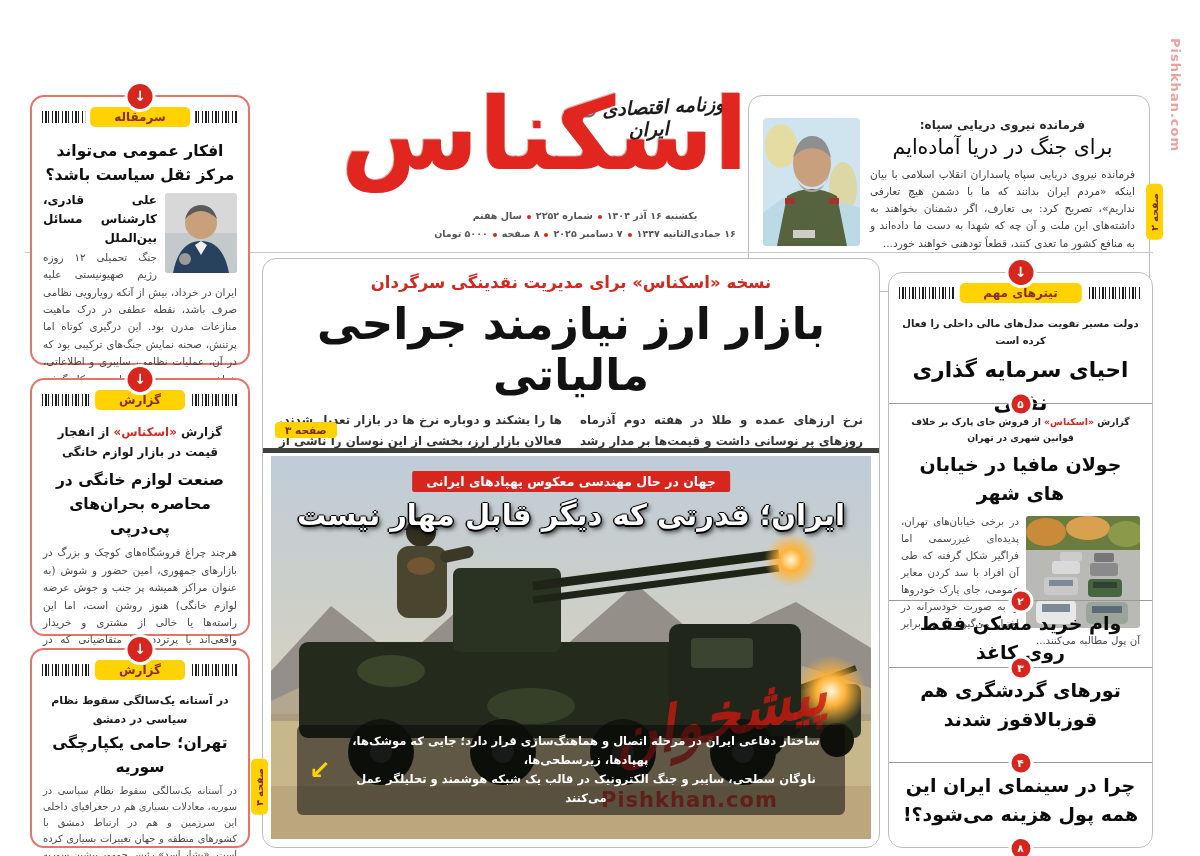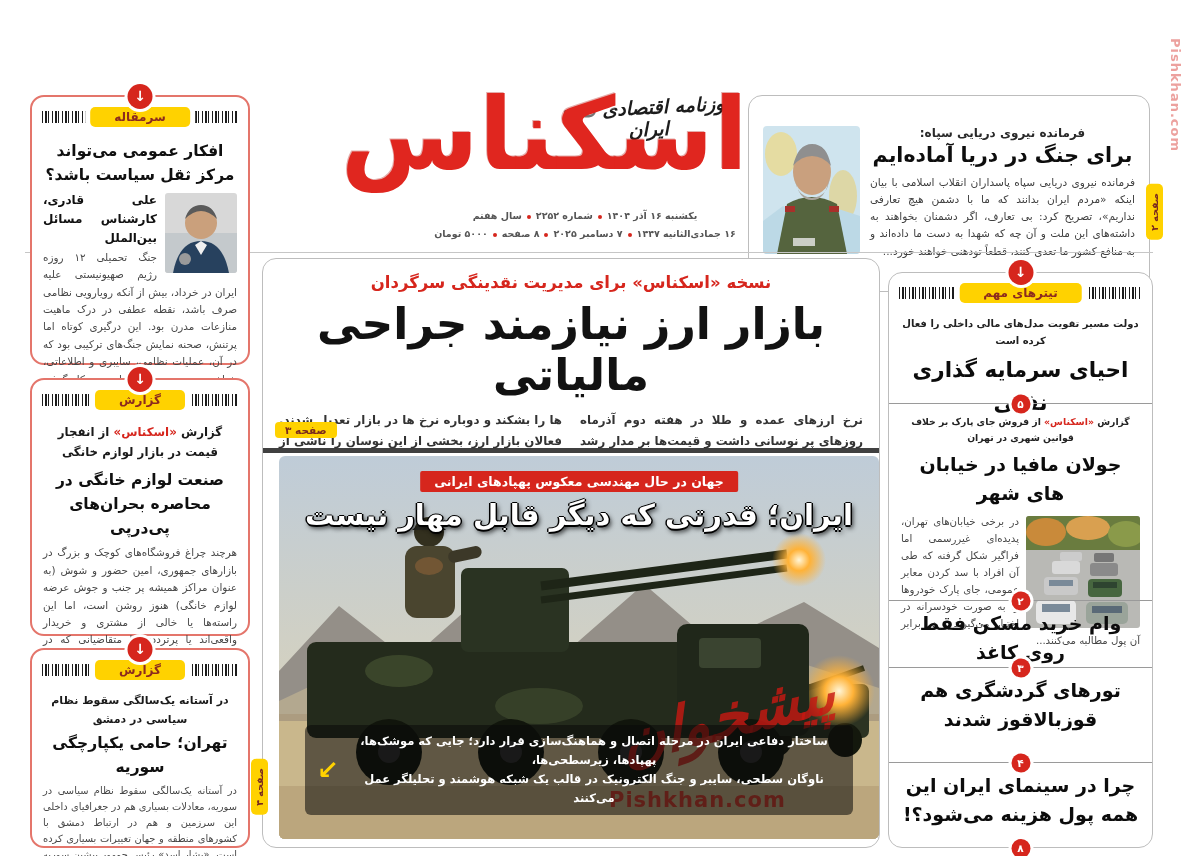--- a/index.html
+++ b/index.html
@@ -24,24 +24,24 @@
 
   
   .tagline{position:absolute;left:548px;top:96px;width:200px;text-align:center;font-family:"DejaVu Serif","Liberation Serif",serif;
     font-style:italic;font-weight:bold;font-size:19px;color:#1c1c1c;transform:rotate(-3deg);}
   .logo{position:absolute;left:258px;top:80px;width:490px;height:126px;text-align:right;font-size:100px;line-height:1.1;
     font-weight:900;color:#e0261f;white-space:nowrap;text-shadow:2px 2px 0 rgba(255,255,255,.4), -1px -1px 0 rgba(180,20,15,.35);}
   .datelines{position:absolute;left:420px;top:207px;width:330px;text-align:center;color:#555;font-size:9.5px;font-weight:bold;line-height:1.9;}
   .datelines .dot{display:inline-block;width:4px;height:4px;border-radius:50%;background:#d6261d;margin:0 5px;vertical-align:middle;}
 
   
-  .topright{left:748px;top:95px;width:402px;height:197px;padding:28px 14px;}
+  .topright{left:748px;top:95px;width:402px;height:197px;padding:20px 14px;}
   .cmd-photo{float:left;width:97px;height:128px;margin:2px 10px 2px 0;border-radius:4px;}
   .tr-kicker{font-size:12px;font-weight:bold;color:#2a2a2a;text-align:center;margin-top:2px;}
-  .tr-headline{margin:3px 0 7px;font-size:20.5px;font-weight:700;color:#0d0d0d;text-align:center;}
+  .tr-headline{margin:3px 0 7px;font-size:20.5px;font-weight:400;color:#0d0d0d;text-align:center;}
   .tr-body{margin:0;font-size:10.6px;line-height:1.62;color:#3f3f3f;text-align:justify;}
   .topright .vtab{right:-14px;top:88px;}
 
   
   .hairline{position:absolute;left:25px;top:252px;width:1128px;border-top:1px solid #c6c6c6;}
 
   
   .boxA{top:95px;height:270px;}
   .boxB{top:378px;height:258px;}
   .boxC{top:648px;height:200px;}
@@ -55,21 +55,21 @@
   .center-box{left:262px;top:258px;width:618px;height:590px;}
   .lead{position:relative;height:189px;border-bottom:5px solid #404040;}
   .lead-kicker{padding-top:14px;text-align:center;font-size:16.5px;font-weight:900;color:#d6261d;}
   .lead-headline{margin:6px 8px 0;text-align:center;font-size:44px;font-weight:900;color:#121212;letter-spacing:-1px;}
   .lead-body{display:flex;gap:18px;margin:10px 16px 0;}
   .lead-body p{margin:0;flex:1;font-size:11.8px;font-weight:600;line-height:1.75;color:#333;text-align:justify;}
   .small-tag{position:absolute;left:12px;top:163px;background:#ffd200;color:#7a2a1e;font-size:10.5px;font-weight:bold;
     padding:2px 10px;border-radius:4px;}
 
   
-  .photo{position:absolute;left:16px;top:197px;width:600px;height:383px;border-radius:6px;overflow:hidden;}
+  .photo{position:absolute;left:8px;top:197px;width:600px;height:383px;border-radius:0;overflow:hidden;}
   .photo svg.scene{position:absolute;inset:0;}
   .banner{position:absolute;top:15px;left:50%;transform:translateX(-50%);background:#d6261d;color:#fff;
     font-size:12.5px;font-weight:bold;padding:3px 14px;border-radius:2px;white-space:nowrap;}
   .photo-headline{position:absolute;top:42px;width:100%;text-align:center;color:#fff;font-size:29px;font-weight:900;
     text-shadow:-1.5px 0 #000,1.5px 0 #000,0 -1.5px #000,0 1.5px #000,2px 3px 5px rgba(0,0,0,.85);}
   .caption{position:absolute;bottom:24px;left:26px;right:26px;background:rgba(10,10,10,.55);border-radius:6px;
     padding:7px 14px 7px 44px;color:#fff;font-size:11.5px;font-weight:bold;text-align:center;line-height:1.65;}
   .corner-arrow{position:absolute;left:12px;top:50%;transform:translateY(-50%);color:#ffd200;font-size:26px;font-weight:900;}
   .wm-fa{position:absolute;left:340px;top:225px;font-size:60px;font-weight:bold;color:rgba(198,24,18,.82);
     font-style:italic;transform:rotate(-14deg) skewX(-8deg);font-family:"DejaVu Serif","Liberation Serif",serif;}

